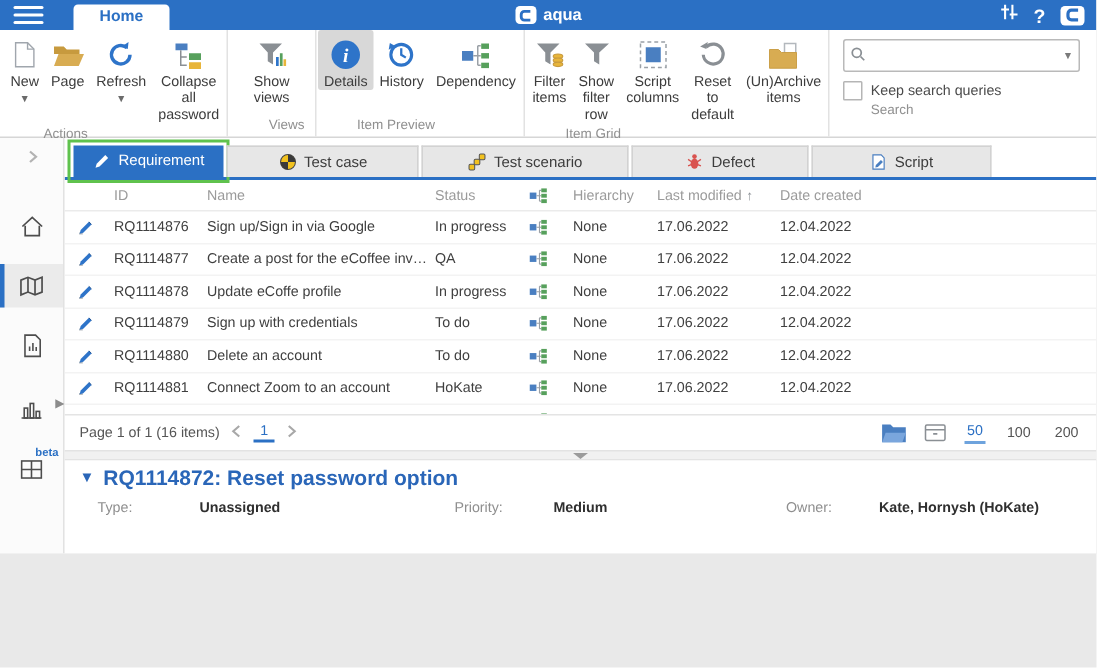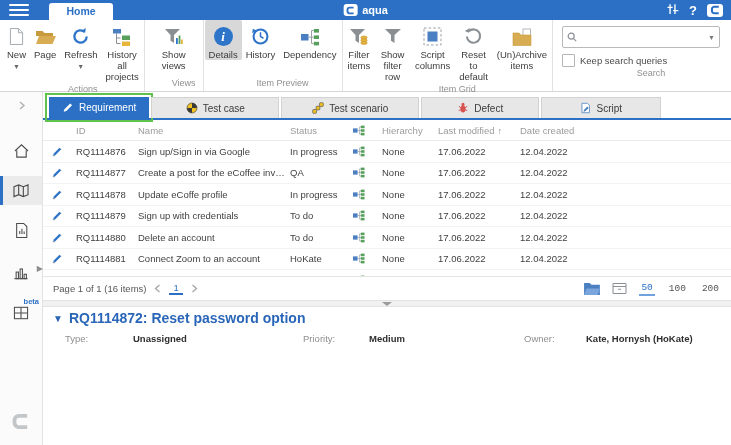--- a/index.html
+++ b/index.html
@@ -1,16 +1,16 @@
 <!DOCTYPE html>
 <html><head>
 <meta charset="utf-8">
 <style>
   html,body{margin:0;padding:0;background:#e9e9e9;}
-  .app{width:731px;height:445px;position:relative;overflow:hidden;background:#fff;
+  .app{width:731px;height:369px;position:relative;overflow:hidden;background:#fff;
        font-family:"Liberation Sans",sans-serif;-webkit-font-smoothing:antialiased;color:#3c3c3c;}
   
   .titlebar{height:20px;background:#2b70c4;display:flex;align-items:flex-end;position:relative;}
   .hamburger{width:26px;height:16px;margin:0 0 2px 9px;display:flex;flex-direction:column;justify-content:center;gap:2.5px;cursor:pointer;}
   .hamburger span{display:block;height:2.2px;background:#fff;border-radius:1px;width:20px;}
   .home-tab{margin-left:14px;width:64px;height:17px;background:#fff;border-radius:3px 3px 0 0;
             color:#2b70c4;font-size:10.5px;font-weight:bold;text-align:center;line-height:17px;}
   .tb-center{position:absolute;left:50%;top:0;transform:translateX(-50%);height:20px;display:flex;align-items:center;gap:5px;color:#fff;font-size:11px;font-weight:bold;}
   .logo-box{width:14px;height:12px;background:#fff;border-radius:3px;display:flex;align-items:center;justify-content:center;}
   .tb-right{position:absolute;right:8px;top:0;height:20px;display:flex;align-items:center;gap:10px;}
@@ -18,21 +18,21 @@
   
   .ribbon{height:71px;background:#fff;border-bottom:1px solid #d6d6d6;display:flex;align-items:stretch;padding:0 2px;}
   .rgroup{display:flex;flex-direction:column;border-right:1px solid #e2e2e2;padding:0 1px;}
   .rgroup:last-child{border-right:none;}
   .rbuttons{flex:1;display:flex;align-items:flex-start;}
   .rbtn{display:flex;flex-direction:column;align-items:center;padding:4px 4px 0;max-width:64px;cursor:pointer;border-radius:2px;}
   .rbtn .ric{height:25px;display:flex;align-items:center;justify-content:center;}
   .rbtn .rlb{font-size:9.5px;line-height:1.18;text-align:center;color:#3c3c3c;}
   .rbtn.selected{background:#d8d8d8;}
   .caret{font-size:7px;color:#6b6b6b;}
-  .glabel{font-size:9px;color:#909090;text-align:center;padding:1px 6px 3px;margin-left:20px;}
+  .glabel{font-size:9px;color:#909090;text-align:left;padding:1px 6px 3px;margin-left:20px;}
   .info-circle{width:19px;height:19px;border-radius:50%;background:#2e74c9;color:#fff;
                font-family:"Liberation Serif",serif;font-style:italic;font-weight:bold;font-size:13px;
                display:flex;align-items:center;justify-content:center;}
   
   .searchwrap{display:flex;flex-direction:column;padding:6px 8px 0;gap:6px;}
   .searchbox{width:148px;height:20px;border:1px solid #b9b9b9;border-radius:2px;display:flex;align-items:center;padding:0 4px;gap:3px;background:#fff;}
   .searchbox input{border:none;outline:none;flex:1;min-width:0;font-size:10px;font-family:"Liberation Sans",sans-serif;}
   .dd-caret{color:#7a7a7a;font-size:7px;}
   .cbrow{display:flex;align-items:center;gap:5px;}
   .cbbox{width:11px;height:11px;border:1px solid #b5b5b5;background:#fff;border-radius:1px;}
@@ -58,21 +58,21 @@
   .gridhead{height:20px;color:#9b9b9b;font-size:9.5px;border-bottom:1px solid #ebebeb;}
   .cell{padding-left:5px;white-space:nowrap;overflow:hidden;text-overflow:ellipsis;}
   .icon-cell{display:flex;justify-content:center;padding-left:0;}
   .rows{flex:1;overflow:hidden;}
   .grow{height:20.5px;font-size:9.5px;color:#3f3f3f;border-bottom:1px solid #f3f3f3;cursor:pointer;}
   .sortarrow{color:#8a8f94;font-size:9px;margin-left:3px;}
   
   .pager{height:23px;border-top:1px solid #e4e4e4;display:flex;align-items:center;padding:0 10px;font-size:9.5px;color:#555;gap:6px;}
   .pager .nav{color:#a0a0a0;font-size:11px;cursor:pointer;padding:0 2px;}
   .curpage{color:#2b70c4;border-bottom:2px solid #2b70c4;padding:0 4px;cursor:pointer;}
-  .pager-right{margin-left:auto;display:flex;align-items:center;gap:12px;font-family:Liberation Mono, monospace;}
+  .pager-right{margin-left:auto;display:flex;align-items:center;gap:12px;}
   .psize{color:#555;cursor:pointer;padding:1px 2px;}
   .psize.active{color:#2b70c4;border-bottom:2px solid #6ea3dd;}
   .picon{cursor:pointer;display:flex;align-items:center;}
   
   .splitter{height:5px;background:#f1f1f1;border-top:1px solid #e3e3e3;border-bottom:1px solid #e3e3e3;display:flex;align-items:center;justify-content:center;cursor:row-resize;}
   .grip{width:0;height:0;border-left:5px solid transparent;border-right:5px solid transparent;border-top:4px solid #9b9b9b;}
   
   .details{flex:1;padding:3px 10px 0;overflow:hidden;background:#fff;}
   .dtitle{display:flex;align-items:center;gap:6px;color:#2a66b8;font-size:14px;font-weight:bold;}
   .dchev{font-size:10px;color:#2a66b8;cursor:pointer;}
@@ -148,21 +148,21 @@
         </div>
         <div class="rbtn">
           <span class="ric">
             <svg width="20" height="18" viewBox="0 0 20 18">
                 <rect x="1" y="1" width="8" height="4.5" fill="#4a7fc1"></rect>
                 <path d="M4.5 5.5v10h4M4.5 10h4" stroke="#8a8f94" fill="none"></path>
                 <rect x="10" y="7.5" width="8" height="4.5" fill="#57a05c"></rect>
                 <rect x="10" y="13.5" width="8" height="4.5" fill="#e8b53a"></rect>
               </svg>
           </span>
-          <span class="rlb">History all projects</span>
+          <span class="rlb">Collapse all password</span>
         </div>
       </div>
       <div class="glabel">Actions</div>
     </div>
 
     <div class="rgroup">
       <div class="rbuttons">
         <div class="rbtn">
           <span class="ric">
             <svg width="19" height="17" viewBox="0 0 19 17">

